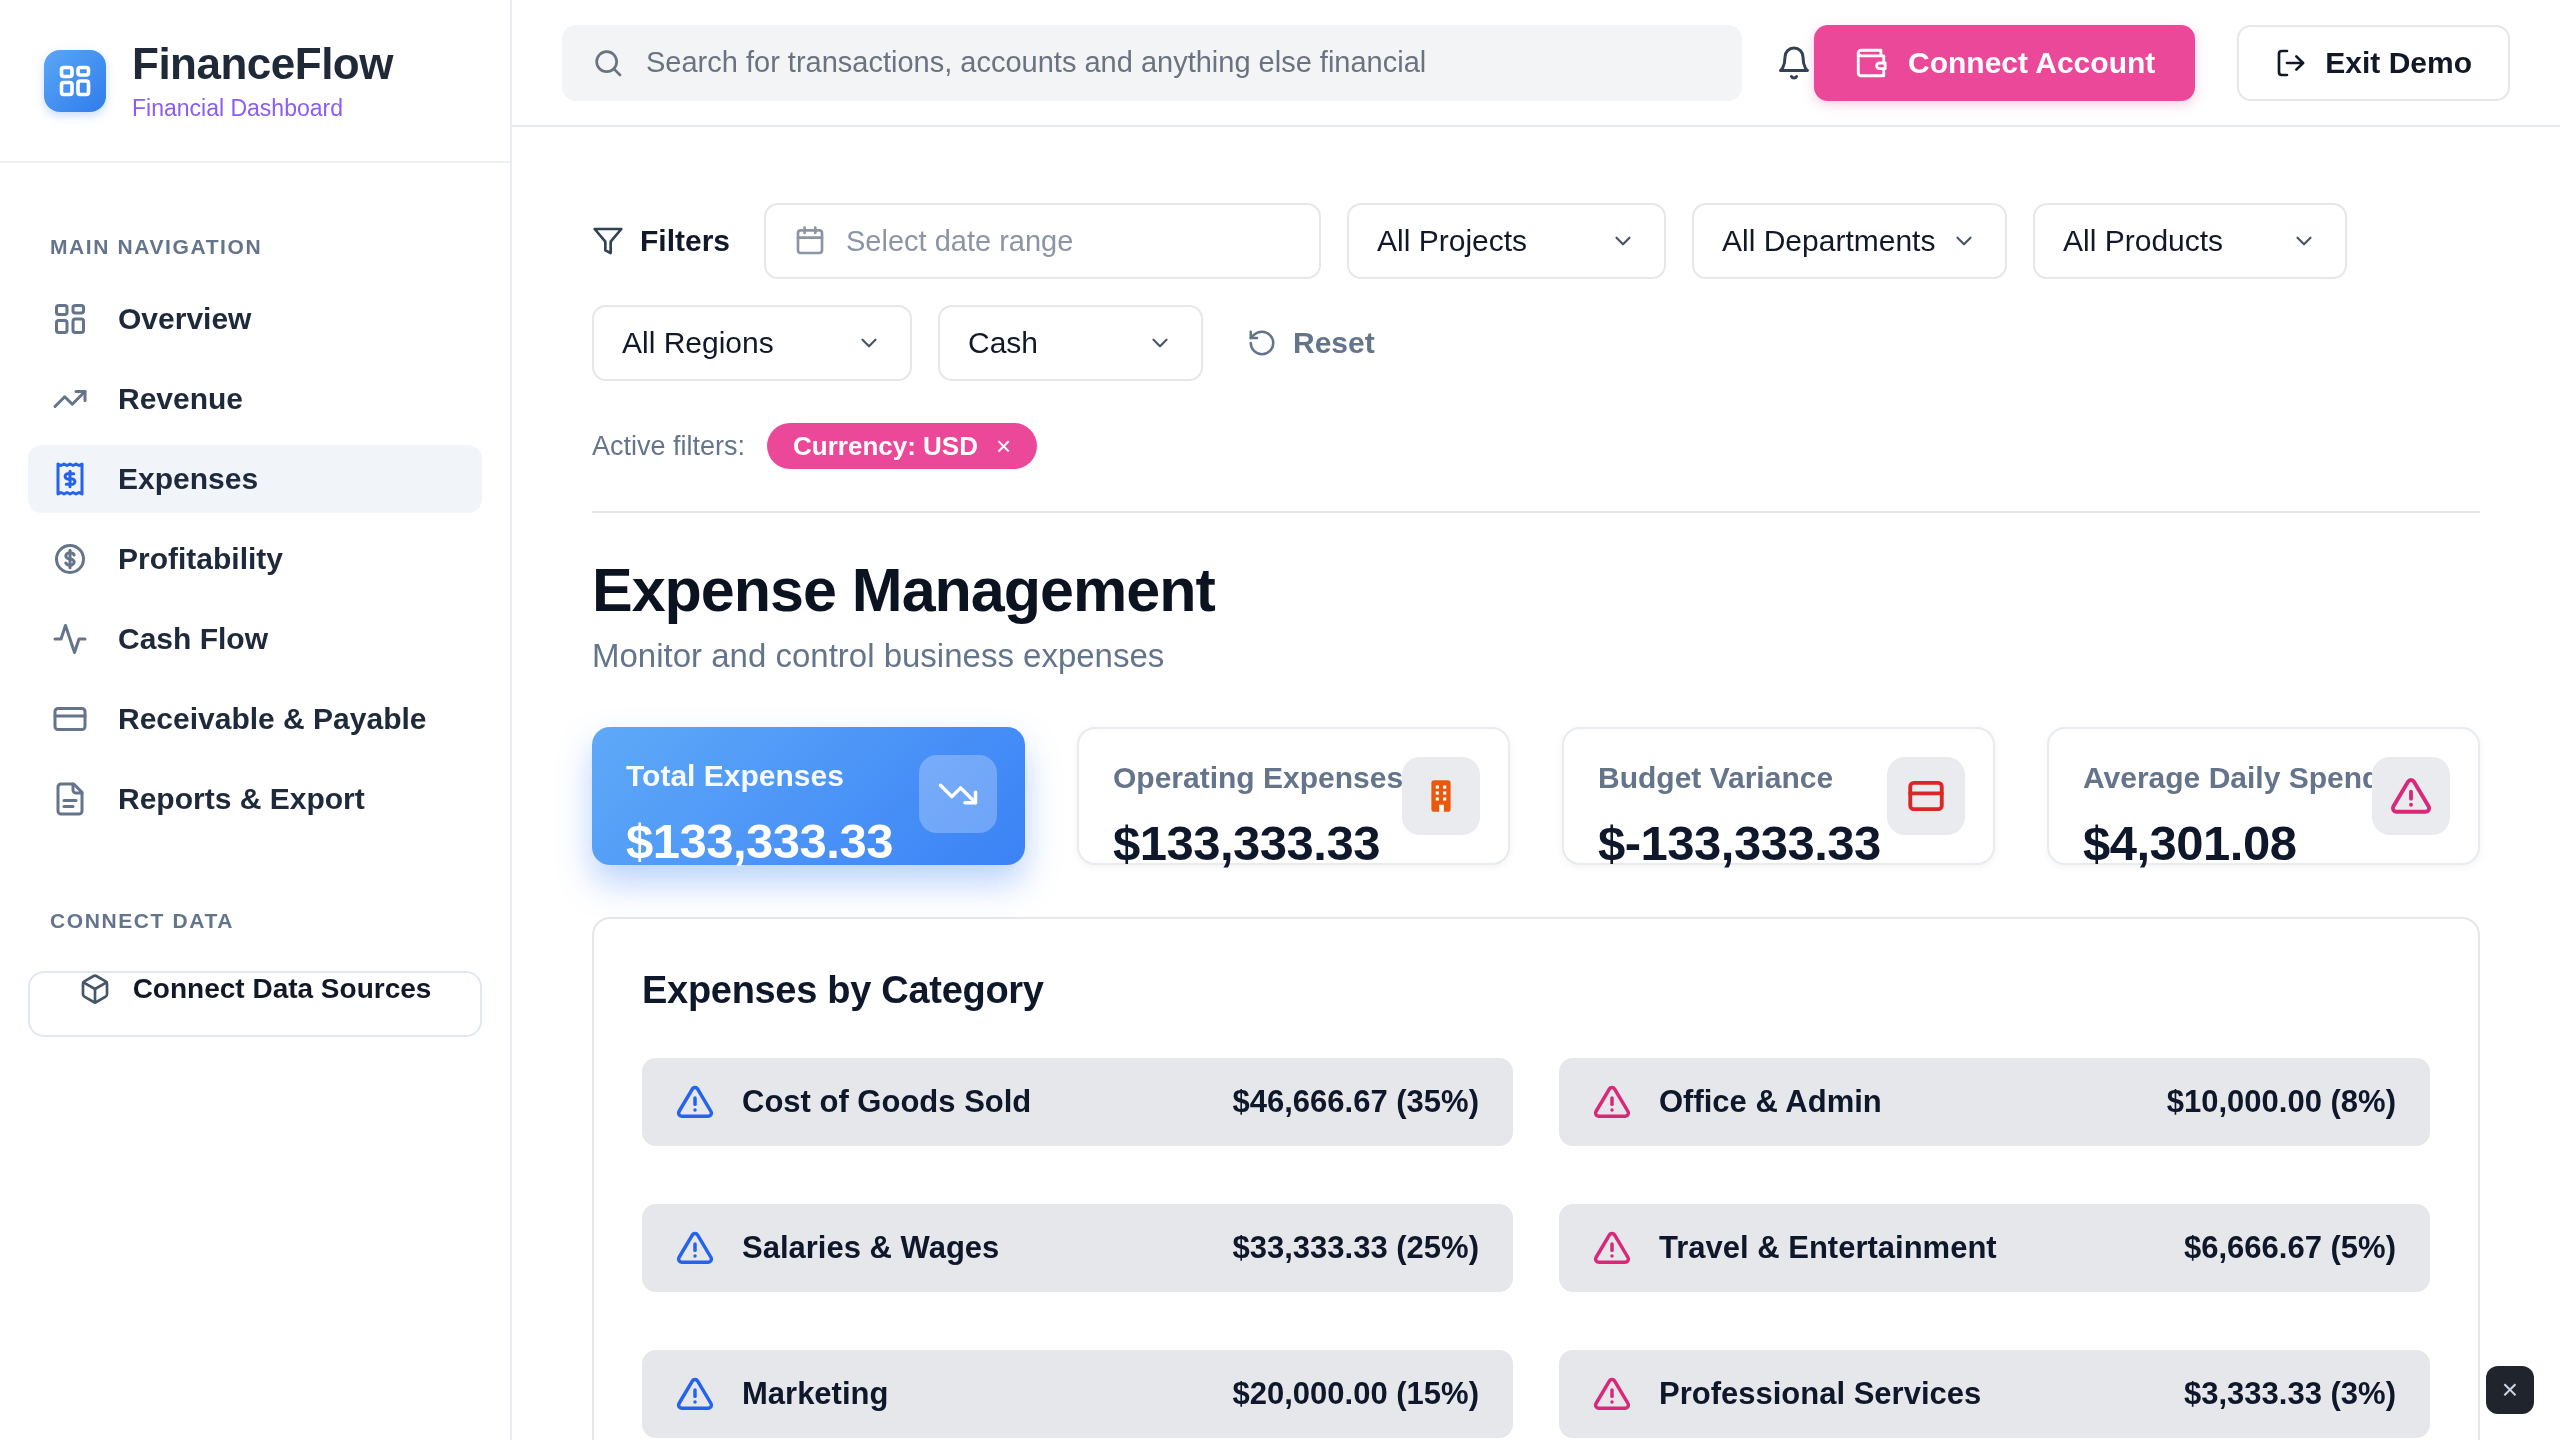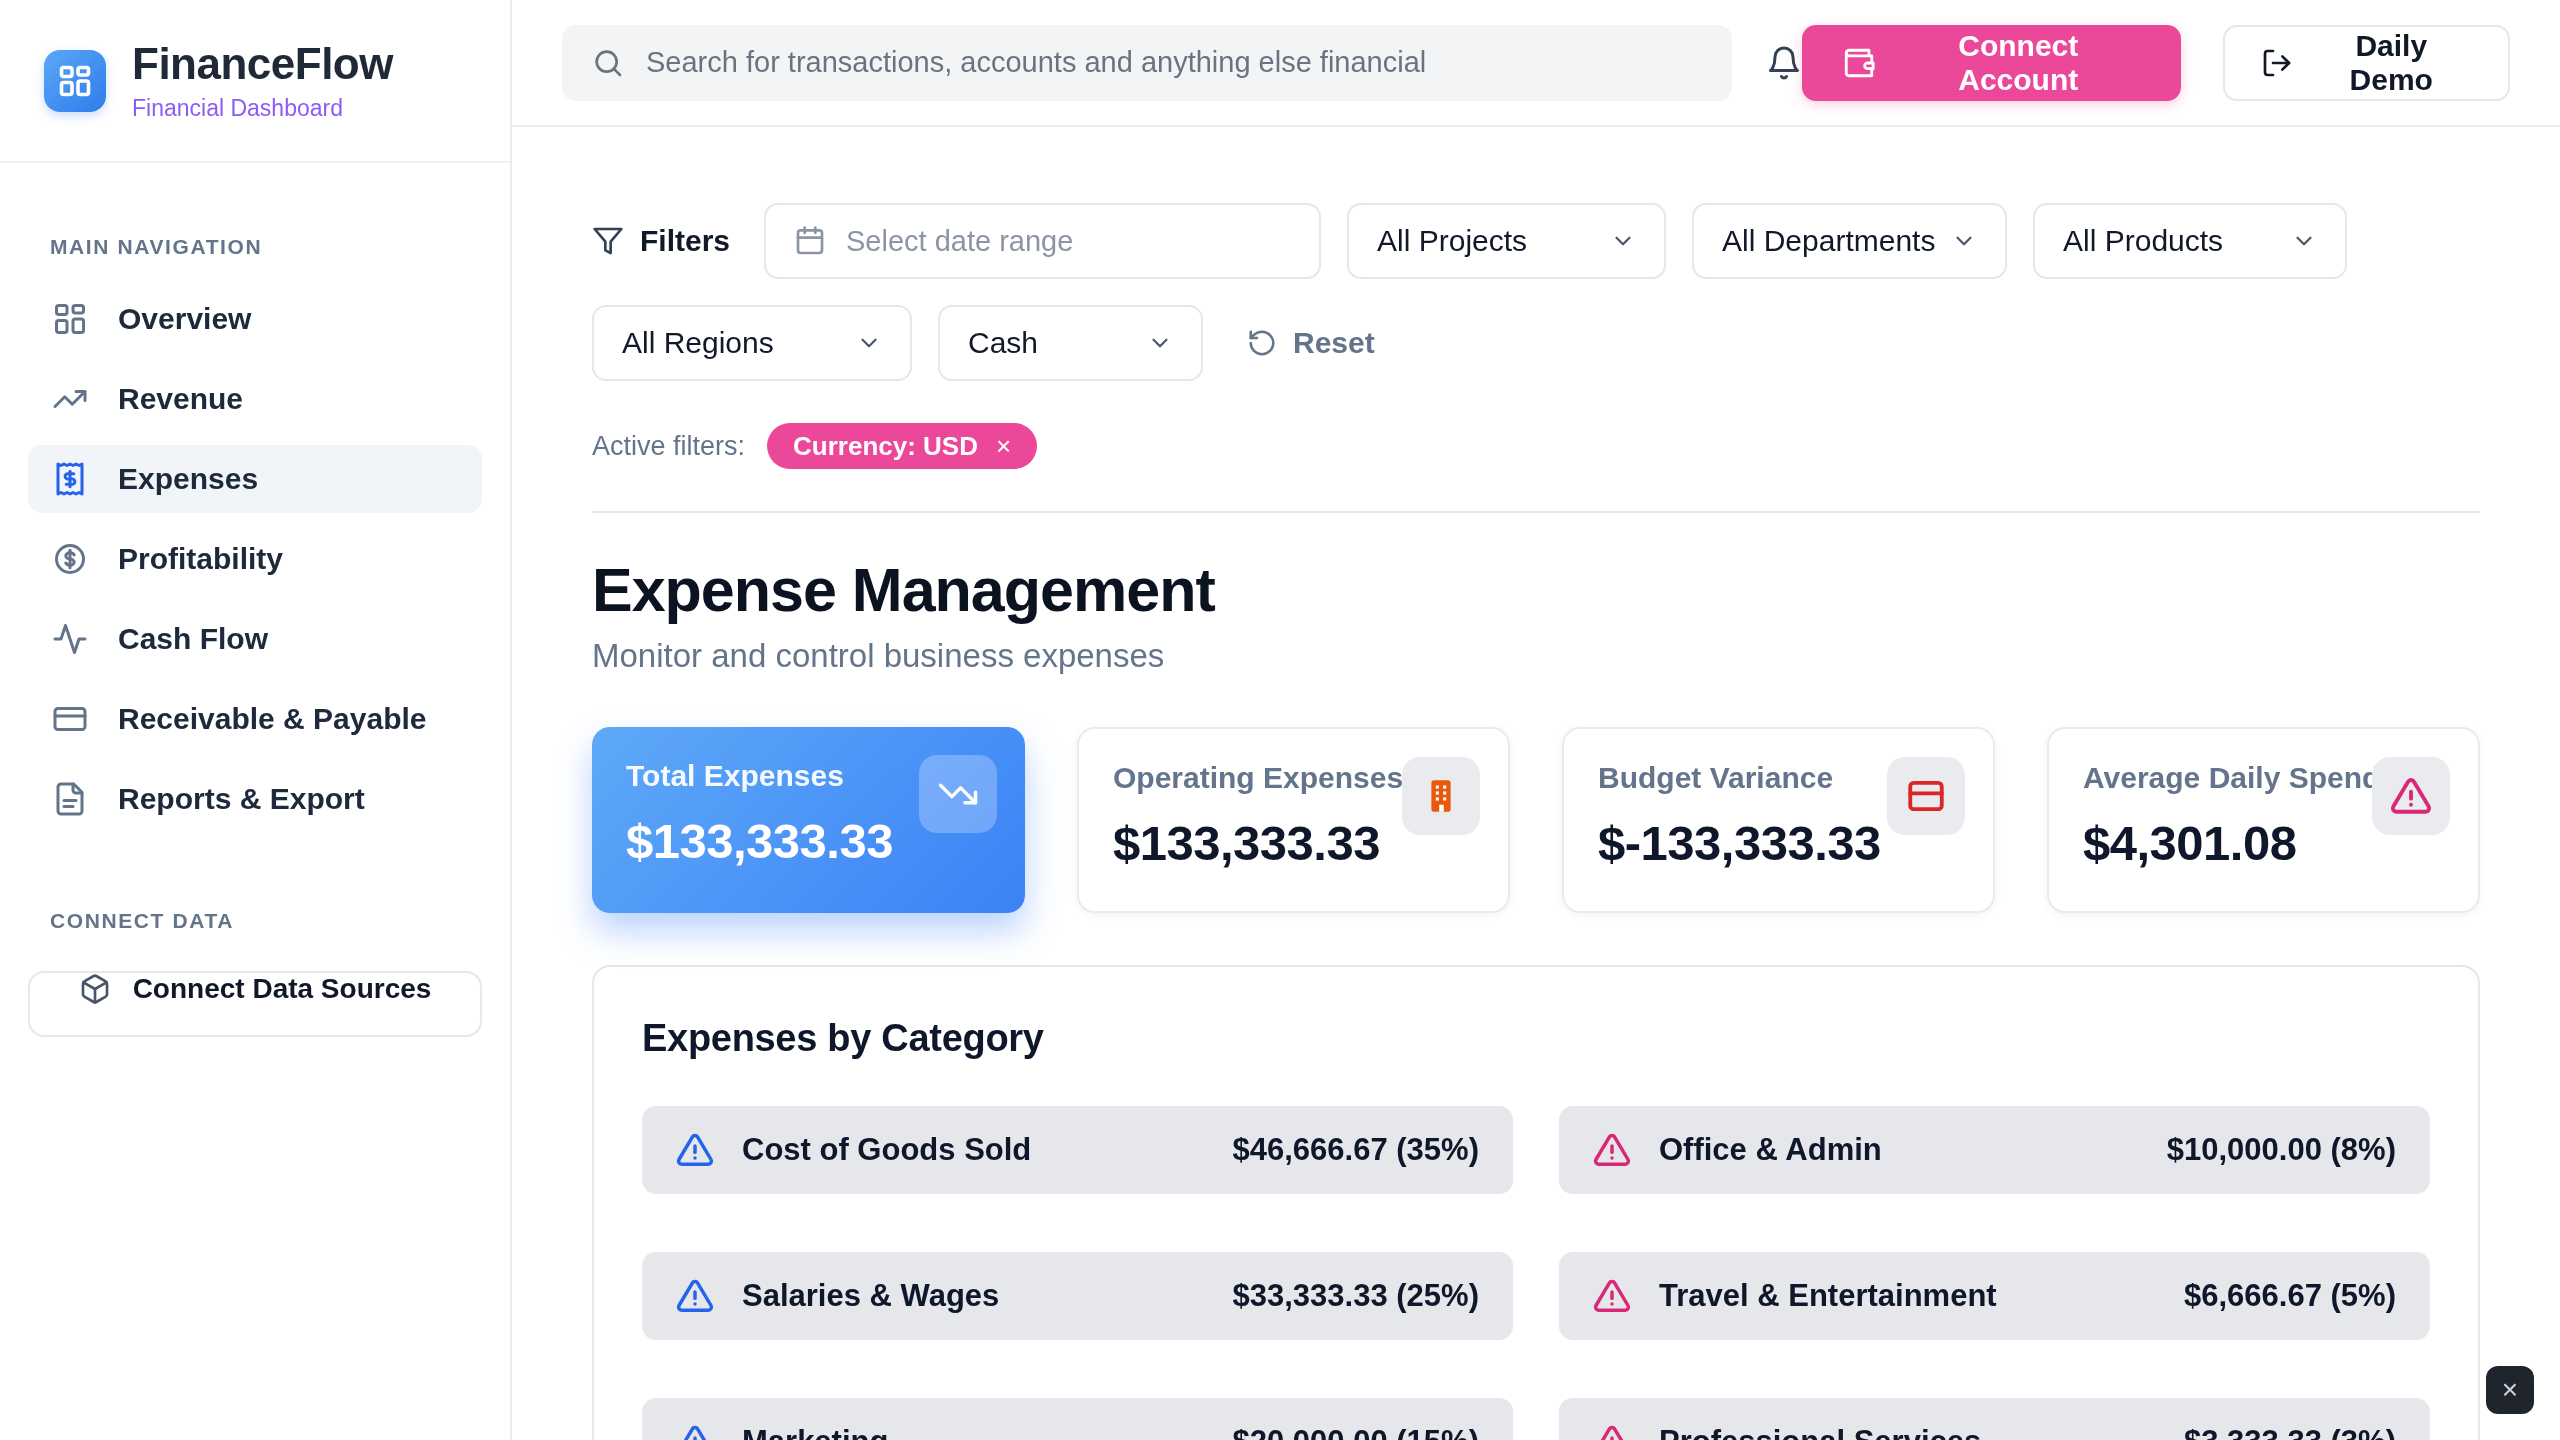--- a/index.html
+++ b/index.html
@@ -61,21 +61,21 @@
   .chip .x { font-size:26px; font-weight:400; line-height:1; }
   .divider { margin-top:42px; border-top:2px solid #e5e7eb; }
 
   
   .page-head { margin-top:42px; }
   .page-title { font-size:61px; font-weight:800; letter-spacing:-1px; color:#0b1220; }
   .page-subtitle { margin-top:12px; font-size:33px; color:#64748b; }
 
   
   .stats { margin-top:52px; display:grid; grid-template-columns:repeat(4,1fr); gap:52px; }
-  .stat-card { position:relative; height:186px; border-radius:18px; background:#fff; border:2px solid #e8ebef; box-shadow:0 2px 8px rgba(15,23,42,.05); padding:32px 34px; }
+  .stat-card { position:relative; height:138px; border-radius:18px; background:#fff; border:2px solid #e8ebef; box-shadow:0 2px 8px rgba(15,23,42,.05); padding:32px 34px; }
   .stat-label { font-size:30px; font-weight:600; color:#64748b; }
   .stat-value { margin-top:20px; font-size:49px; font-weight:800; color:#0f172a; letter-spacing:-.5px; }
   .stat-chip { position:absolute; top:28px; right:28px; width:78px; height:78px; border-radius:18px; background:#e9ebef; display:grid; place-items:center; }
   .stat-card.highlight { background:linear-gradient(135deg,#5fa9f8 0%,#3b82f6 100%); border:none; box-shadow:0 18px 34px rgba(59,130,246,.35); }
   .stat-card.highlight .stat-label { color:rgba(255,255,255,.95); }
   .stat-card.highlight .stat-value { color:#fff; }
   .stat-card.highlight .stat-chip { background:rgba(255,255,255,.25); }
 
   
   .panel { margin-top:52px; border:2px solid #e5e7eb; border-radius:18px; padding:50px 48px; background:#fff; min-height:560px; }
@@ -206,21 +206,21 @@
           <path d="M18 12a2 2 0 0 0 0 4h4v-4Z"></path>
         </svg>
       <span>Connect Account</span>
     </button>
     <button class="btn-exit">
       <svg width="32" height="32" viewBox="0 0 24 24" fill="none" stroke="#111827" stroke-width="2" stroke-linecap="round" stroke-linejoin="round">
           <path d="M9 21H5a2 2 0 0 1-2-2V5a2 2 0 0 1 2-2h4"></path>
           <polyline points="16 17 21 12 16 7"></polyline>
           <line x1="21" y1="12" x2="9" y2="12"></line>
         </svg>
-      <span>Daily Demo</span>
+      <span>Exit Demo</span>
     </button>
   </header>
 
   <main class="content">
 
     <div class="filter-row">
       <div class="filters-label">
         <svg width="32" height="32" viewBox="0 0 24 24" fill="none" stroke="#334155" stroke-width="2" stroke-linecap="round" stroke-linejoin="round">
             <polygon points="22 3 2 3 10 12.5 10 19 14 21 14 12.5 22 3"></polygon>
           </svg>

